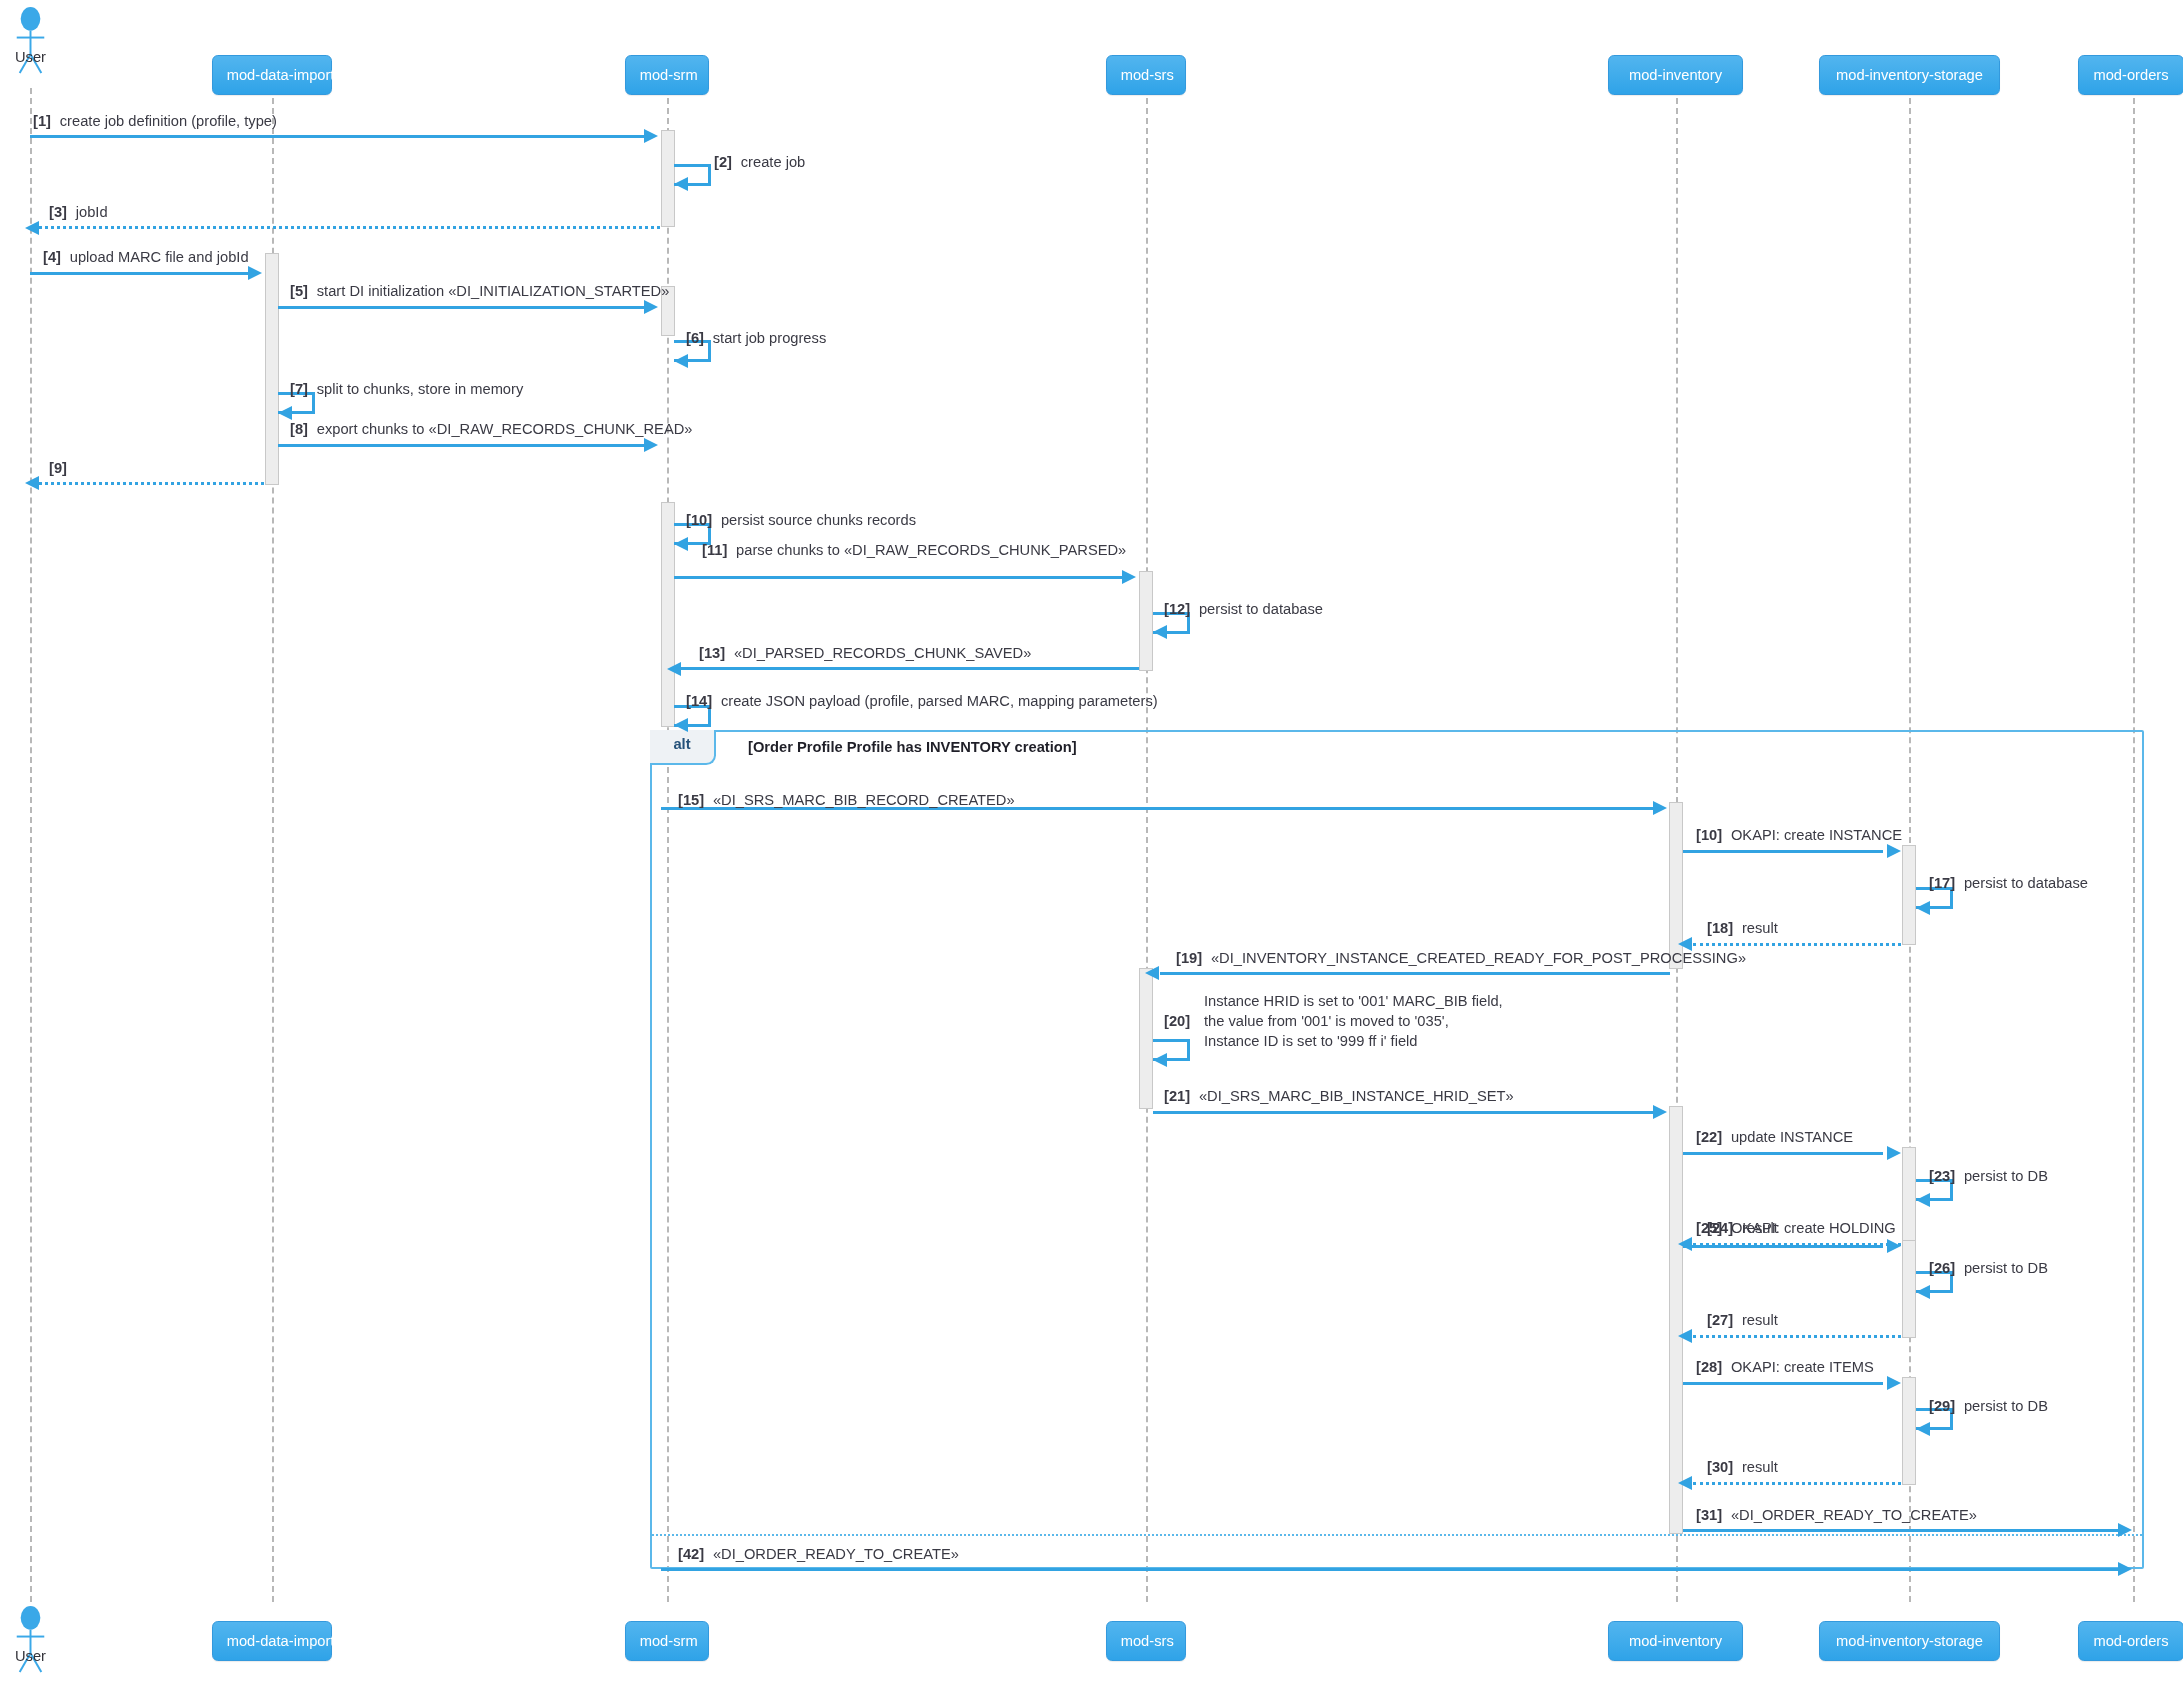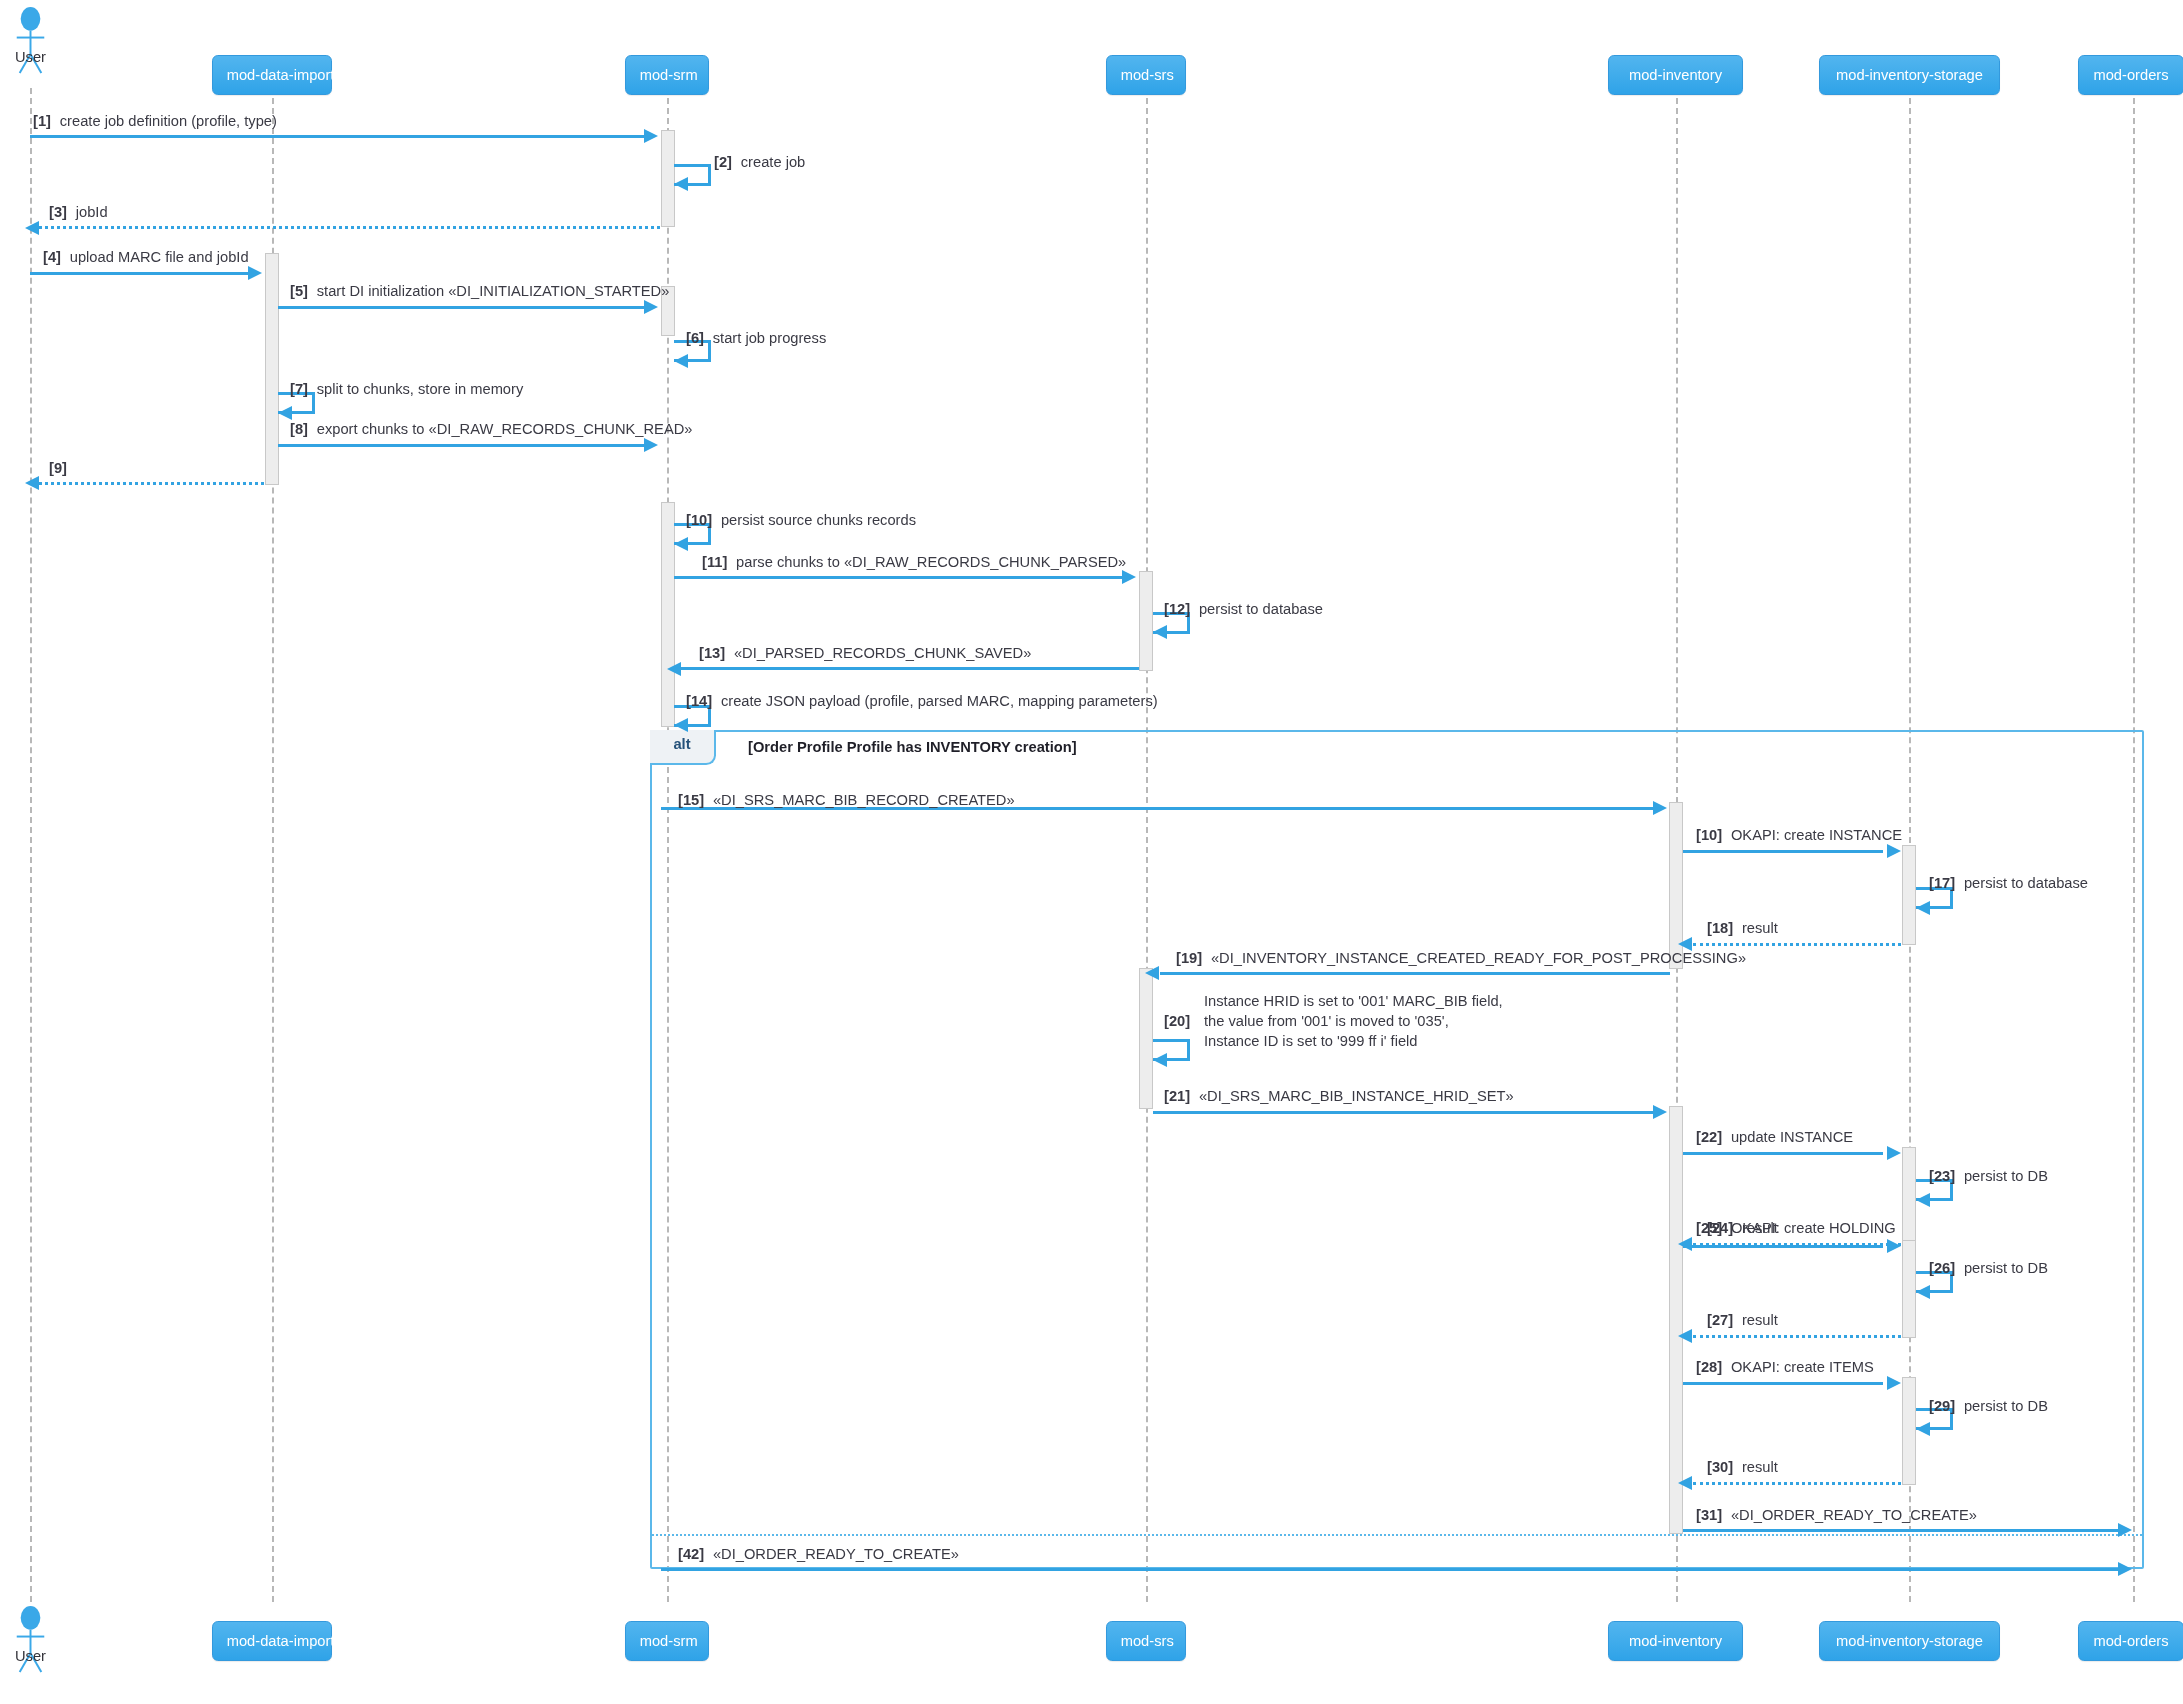--- a/index.html
+++ b/index.html
@@ -304,21 +304,21 @@
   </div>
 
   <div class="selfmsg" style="left:674px; top:523px;"></div>
   <div class="arrowL" style="left:674px; top:537px;"></div>
   <div class="lbl" style="left:686px; top:511px;">
     <span class="num">[10]</span><span>persist source chunks records</span>
   </div>
 
   <div class="msg" style="left:674px;  top:576px; width:457px;"></div>
   <div class="arrowR" style="left:1122px; top:570px;"></div>
-  <div class="lbl" style="left:686px; top:553px;padding-left:16px;">
+  <div class="lbl" style="left:686px; top:541px;padding-left:16px;">
     <span class="num">[11]</span><span>parse chunks to «DI_RAW_RECORDS_CHUNK_PARSED»</span>
   </div>
 
   <div class="selfmsg" style="left:1153px; top:612px;"></div>
   <div class="arrowL" style="left:1153px; top:625px;"></div>
   <div class="lbl" style="left:1164px; top:600px;">
     <span class="num">[12]</span><span>persist to database</span>
   </div>
 
   <div class="msg" style="left:681px; top:667px; width:458px;"></div>

